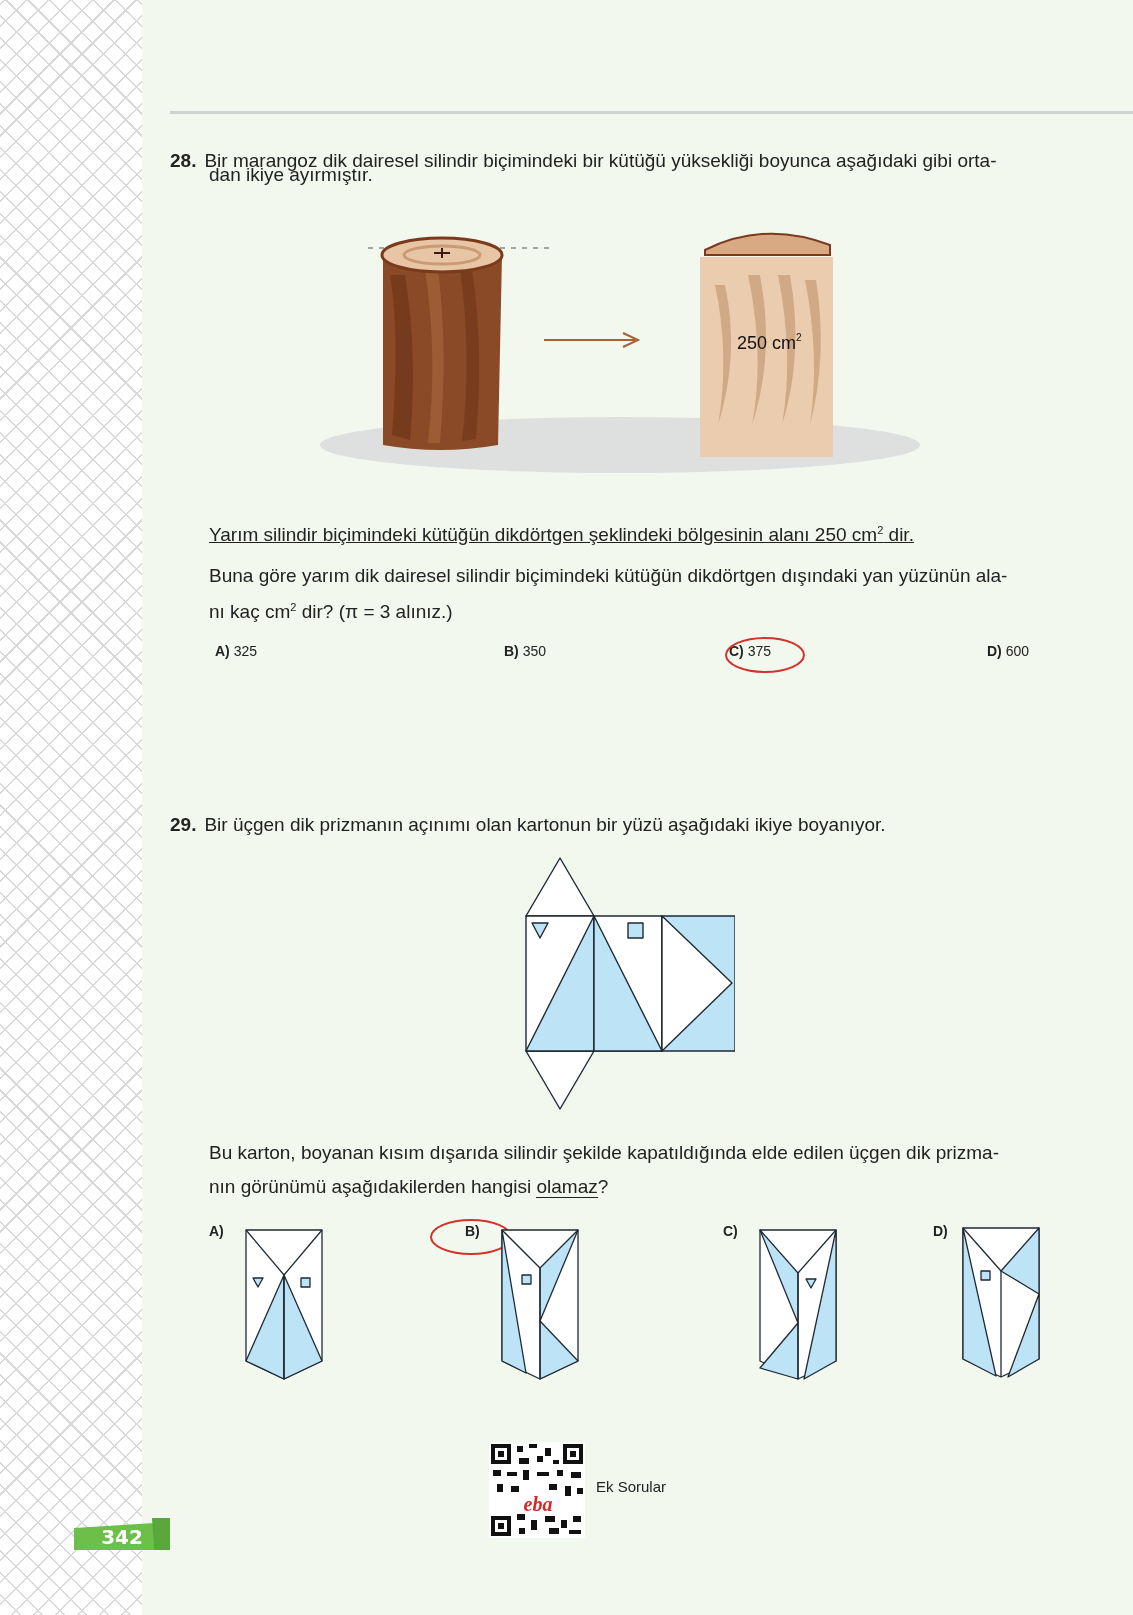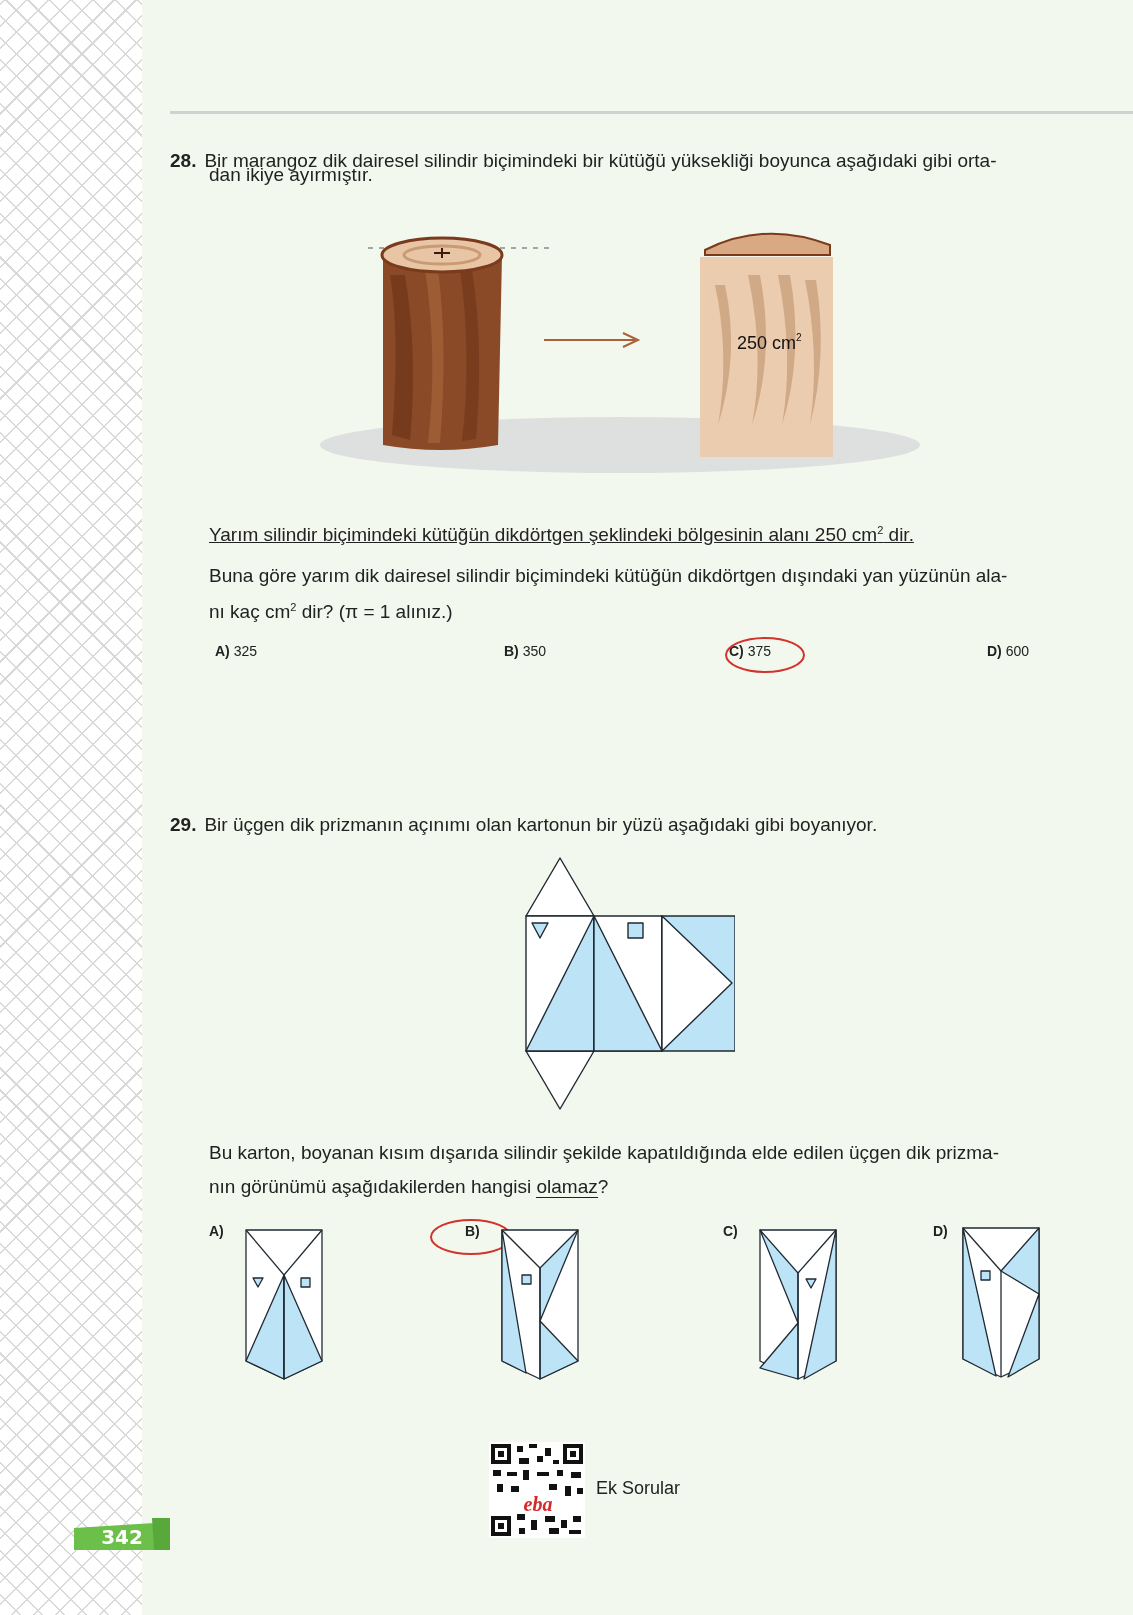--- a/index.html
+++ b/index.html
@@ -9,21 +9,21 @@
       repeating-linear-gradient(45deg, transparent 0 14px, #d9d9d9 14px 15.5px),
       repeating-linear-gradient(-45deg, transparent 0 14px, #d9d9d9 14px 15.5px); }
   .topline { position:absolute; left:170px; top:111px; width:963px; height:3px; background:#cfd2cf; }
   .q { position:absolute; font-size:19px; line-height:30px; color:#222; }
   .qnum { font-weight:bold; margin-right:8px; }
   .opt { position:absolute; font-size:14px; }
   .opt b { font-weight:bold; }
   sup { font-size:11px; }
   .circle { position:absolute; border:2px solid #d2342c; border-radius:50%; }
   .pagenum { position:absolute; left:74px; top:1518px; width:96px; height:32px; }
-  .eklabel { position:absolute; left:596px; top:1478px; font-size:18px; color:#222; }
+  .eklabel { position:absolute; left:596px; top:1478px; font-size:15px; color:#222; }
   .underline { border-bottom:1.5px solid #222; }
 </style>
 </head>
 <body>
 
 <div class="lattice"></div>
 <div class="topline"></div>
 
 <div class="q" style="left:170px;top:120px;margin-top:26px;">
   <span class="qnum">28.</span><span>Bir marangoz dik dairesel silindir biçimindeki bir kütüğü yüksekliği boyunca aşağıdaki gibi orta-</span>
@@ -55,31 +55,31 @@
     <path d="M485 65 Q500 140 490 210 Q508 140 496 65Z" fill="#d0a987"></path>
   </g>
   <text x="417" y="134" font-size="18" font-family="Liberation Sans, sans-serif" fill="#111"><tspan>250 cm</tspan><tspan font-size="10" dy="-8">2</tspan></text>
 </svg>
 
 <div class="q" style="left:209px;top:515px;text-decoration:underline;">
   <span>Yarım silindir biçimindeki kütüğün dikdörtgen şeklindeki bölgesinin alanı 250 cm</span><sup>2</sup><span> dir.</span>
 </div>
 <div class="q" style="left:209px;top:561px;text-align:right;">Buna göre yarım dik dairesel silindir biçimindeki kütüğün dikdörtgen dışındaki yan yüzünün ala-</div>
 <div class="q" style="left:209px;top:592px;">
-  <span>nı kaç cm</span><sup>2</sup><span> dir? (π = 1 alınız.)</span>
+  <span>nı kaç cm</span><sup>2</sup><span> dir? (π = 3 alınız.)</span>
 </div>
 
 <div class="opt" style="left:215px;top:643px;"><b>A)</b> <span>325</span></div>
 <div class="opt" style="left:472px;top:643px;margin-left:32px;"><b>B)</b> <span>350</span></div>
 <div class="opt" style="left:729px;top:643px;"><b>C)</b> <span>375</span></div>
 <div class="opt" style="left:987px;top:643px;"><b>D)</b> <span>600</span></div>
 <div class="circle" style="left:725px;top:637px;width:76px;height:32px;"></div>
 
 <div class="q" style="left:170px;top:810px;">
-  <span class="qnum">29.</span><span>Bir üçgen dik prizmanın açınımı olan kartonun bir yüzü aşağıdaki gibi boyanıyor.</span>
+  <span class="qnum">29.</span><span>Bir üçgen dik prizmanın açınımı olan kartonun bir yüzü aşağıdaki ikiye boyanıyor.</span>
 </div>
 
 <svg style="position:absolute;left:520px;top:855px;" width="215" height="255">
   <g stroke="#1f2a33" stroke-width="1.4" stroke-linejoin="round">
     <polygon points="6,61 40,3 74,61" fill="#fff"></polygon>
     <polygon points="6,196 40,254 74,196" fill="#fff"></polygon>
     <rect x="6" y="61" width="68" height="135" fill="#fff"></rect>
     <polygon points="6,196 74,61 74,196" fill="#bde3f7"></polygon>
     <rect x="74" y="61" width="68" height="135" fill="#fff"></rect>
     <polygon points="74,61 74,196 142,196" fill="#bde3f7"></polygon>

